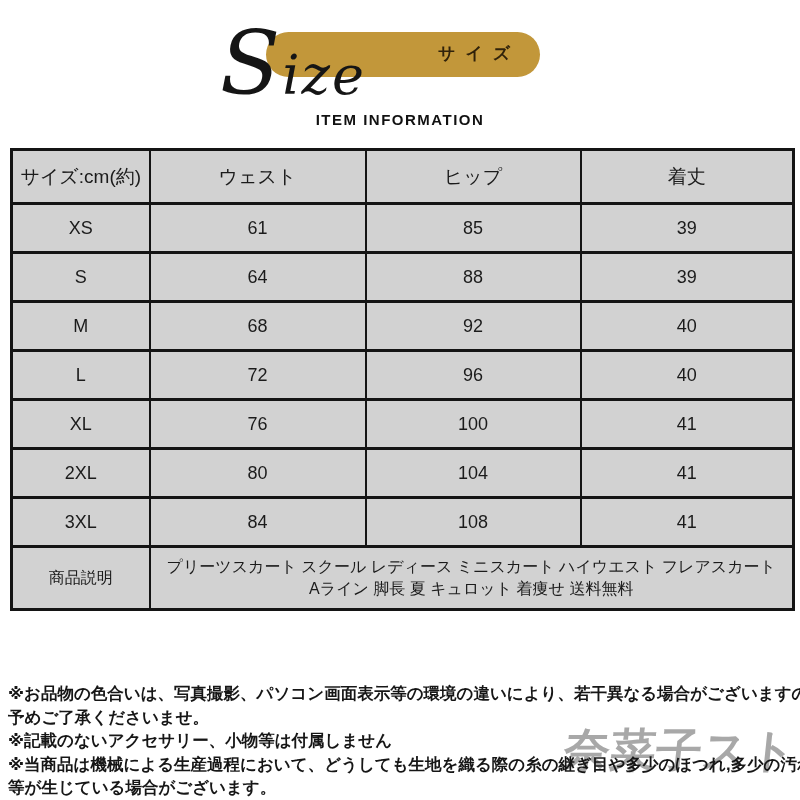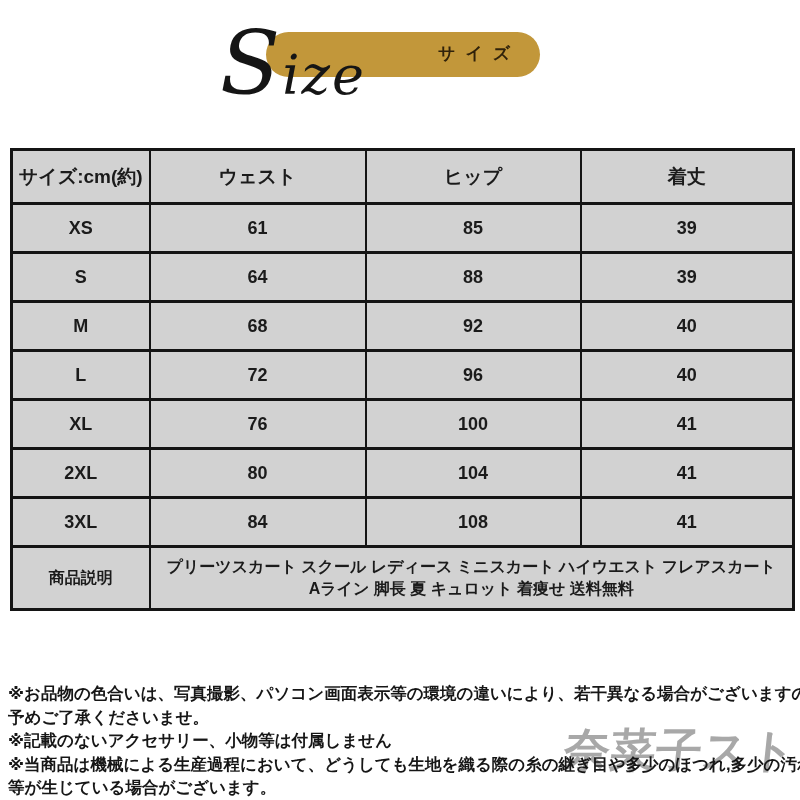--- a/index.html
+++ b/index.html
@@ -24,21 +24,21 @@
   }
   .item-info{
     position:absolute;left:0;top:87px;width:100%;text-align:center;
     font-size:15px;font-weight:bold;letter-spacing:1.5px;color:#111;
   }
   
   .size-table{
     position:absolute;left:10px;top:124px;width:782px;
     border-collapse:collapse;table-layout:fixed;
     background:var(--cellbg,#d2d2d2);
-    font-size:18px;font-weight:bold;color:#1b1b1b;
+    font-size:18px;font-weight:normal;color:#1b1b1b;
   }
   .size-table td{
     border:2px solid var(--border,#141414);
     border-top-width:3px;border-bottom-width:3px;
     text-align:center;vertical-align:middle;padding:0;
   }
   .size-table{border:3px solid var(--border,#141414);}
   .row-header td{height:51px;font-size:19px;}
   .row-data td{height:46px;}
   .row-note td{height:40px;font-size:17px;}
@@ -58,20 +58,21 @@
   }
 </style>
 </head>
 <body>
 
 <div class="page" style="--badge: #c2973a; --cellbg: #d2d2d2; --border: #141414; --watermark: #9a9a9a;">
 
   <div class="badge"></div>
   <div class="script-title">Size</div>
   <div class="badge-label">サイズ</div>
+  <div class="item-info">ITEM INFORMATION</div>
 
   <table class="size-table">
     <colgroup>
       <col style="width:138px">
         <col style="width:216px">
         <col style="width:215px">
         <col style="width:213px">
     </colgroup>
     <tbody>
       <tr class="row-header">

